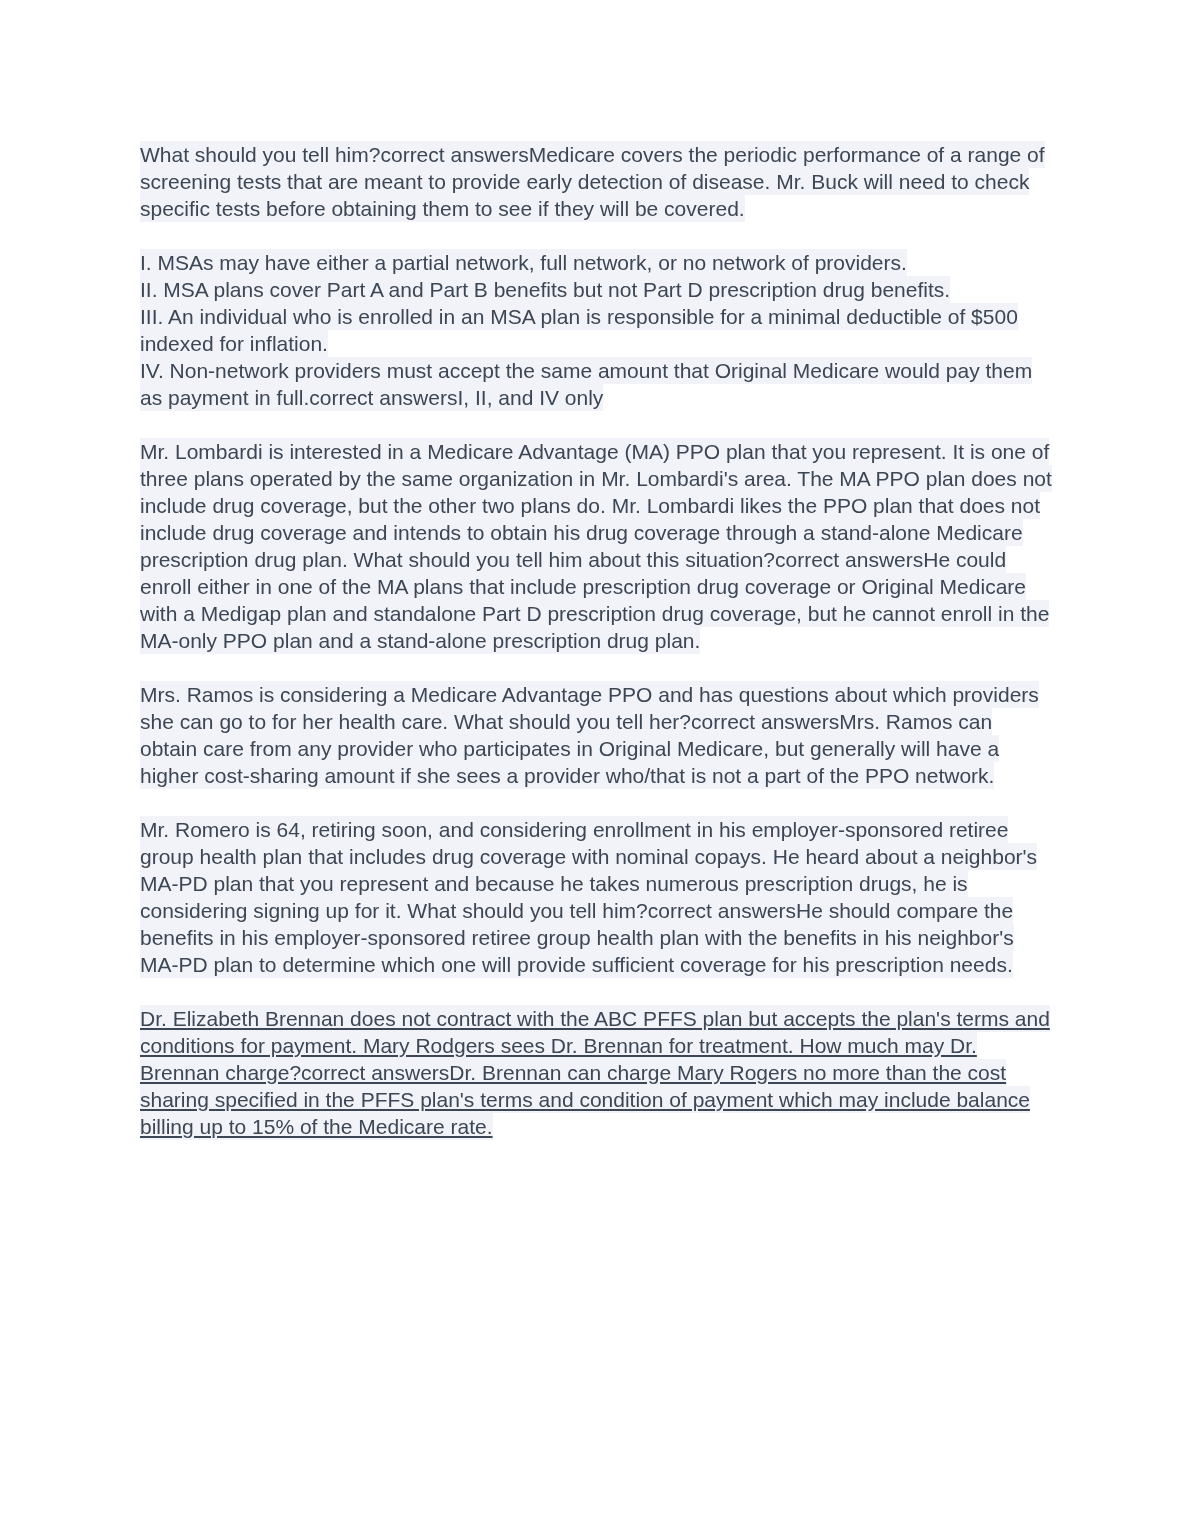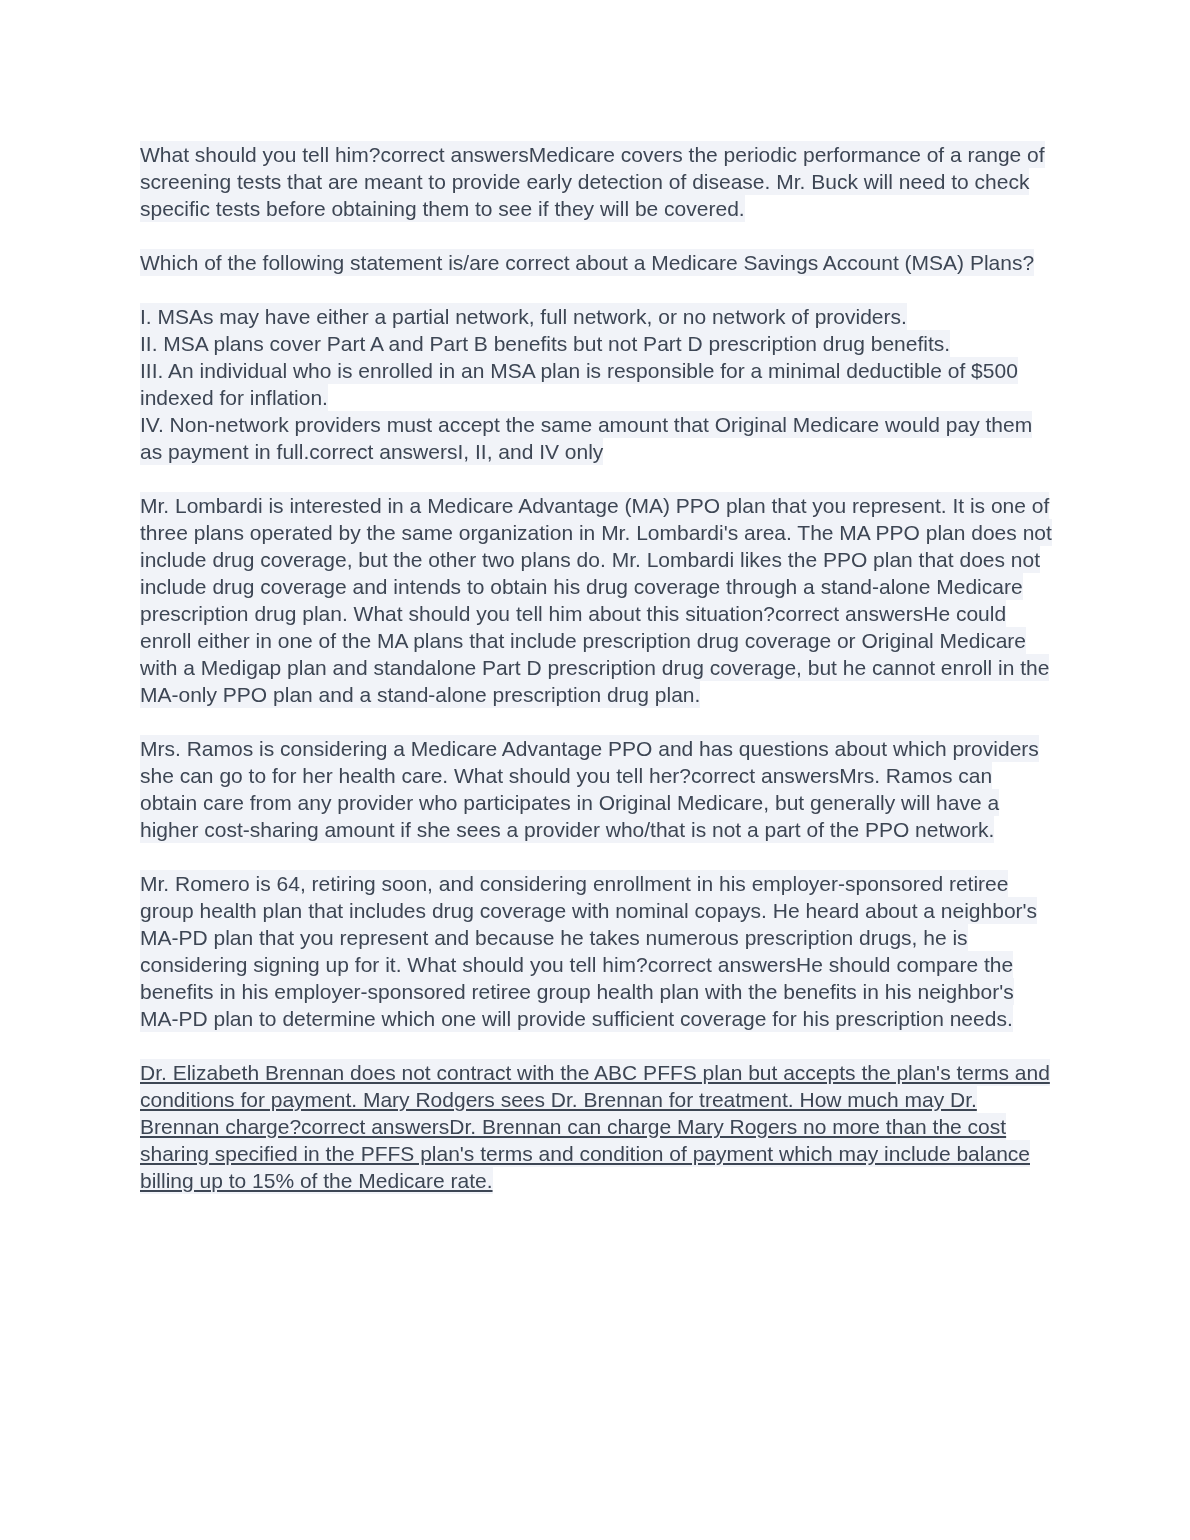--- a/index.html
+++ b/index.html
@@ -43,21 +43,20 @@
     -webkit-box-decoration-break: clone;
     box-decoration-break: clone;
   }
 </style>
 </head>
 <body>
 
 <div class="page">
   <div class="content">
     <p class="para"><span class="hl">What should you tell him?correct answersMedicare covers the periodic performance of a range of screening tests that are meant to provide early detection of disease. Mr. Buck will need to check specific tests before obtaining them to see if they will be covered.</span></p>
-    <p class="para"><span class="hl">Which of the following statement is/are correct about a Medicare Savings Account (MSA) Plans?</span></p>
     <p class="para"><span class="hl">I. MSAs may have either a partial network, full network, or no network of providers.
 II. MSA plans cover Part A and Part B benefits but not Part D prescription drug benefits.
 III. An individual who is enrolled in an MSA plan is responsible for a minimal deductible of $500 indexed for inflation.
 IV. Non-network providers must accept the same amount that Original Medicare would pay them as payment in full.correct answersI, II, and IV only</span></p>
     <p class="para"><span class="hl">Mr. Lombardi is interested in a Medicare Advantage (MA) PPO plan that you represent. It is one of three plans operated by the same organization in Mr. Lombardi's area. The MA PPO plan does not include drug coverage, but the other two plans do. Mr. Lombardi likes the PPO plan that does not include drug coverage and intends to obtain his drug coverage through a stand-alone Medicare prescription drug plan. What should you tell him about this situation?correct answersHe could enroll either in one of the MA plans that include prescription drug coverage or Original Medicare with a Medigap plan and standalone Part D prescription drug coverage, but he cannot enroll in the MA-only PPO plan and a stand-alone prescription drug plan.</span></p>
     <p class="para"><span class="hl">Mrs. Ramos is considering a Medicare Advantage PPO and has questions about which providers she can go to for her health care. What should you tell her?correct answersMrs. Ramos can obtain care from any provider who participates in Original Medicare, but generally will have a higher cost-sharing amount if she sees a provider who/that is not a part of the PPO network.</span></p>
     <p class="para"><span class="hl">Mr. Romero is 64, retiring soon, and considering enrollment in his employer-sponsored retiree group health plan that includes drug coverage with nominal copays. He heard about a neighbor's MA-PD plan that you represent and because he takes numerous prescription drugs, he is considering signing up for it. What should you tell him?correct answersHe should compare the benefits in his employer-sponsored retiree group health plan with the benefits in his neighbor's MA-PD plan to determine which one will provide sufficient coverage for his prescription needs.</span></p>
     <p class="para"><span class="hl">Dr. Elizabeth Brennan does not contract with the ABC PFFS plan but accepts the plan's terms and conditions for payment. Mary Rodgers sees Dr. Brennan for treatment. How much may Dr. Brennan charge?correct answersDr. Brennan can charge Mary Rogers no more than the cost sharing specified in the PFFS plan's terms and condition of payment which may include balance billing up to 15% of the Medicare rate.</span></p>
   </div>
 </div>

